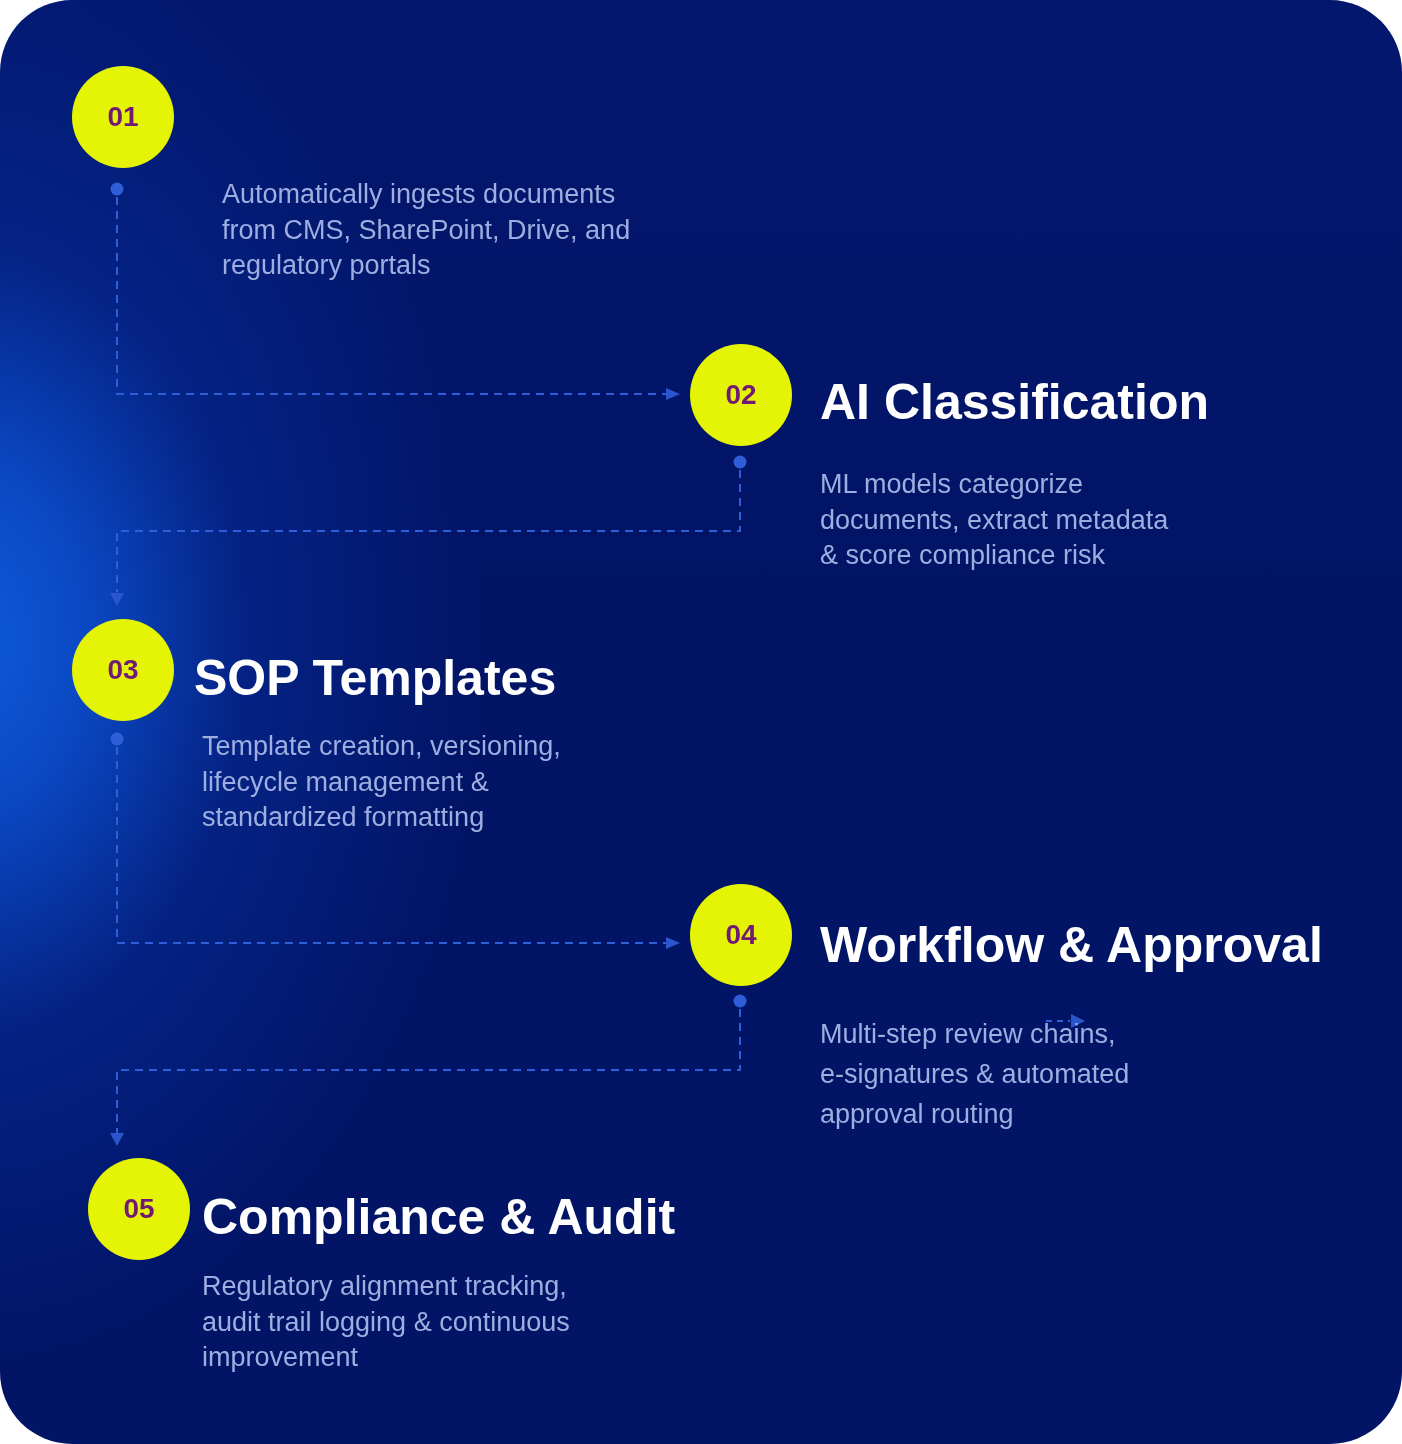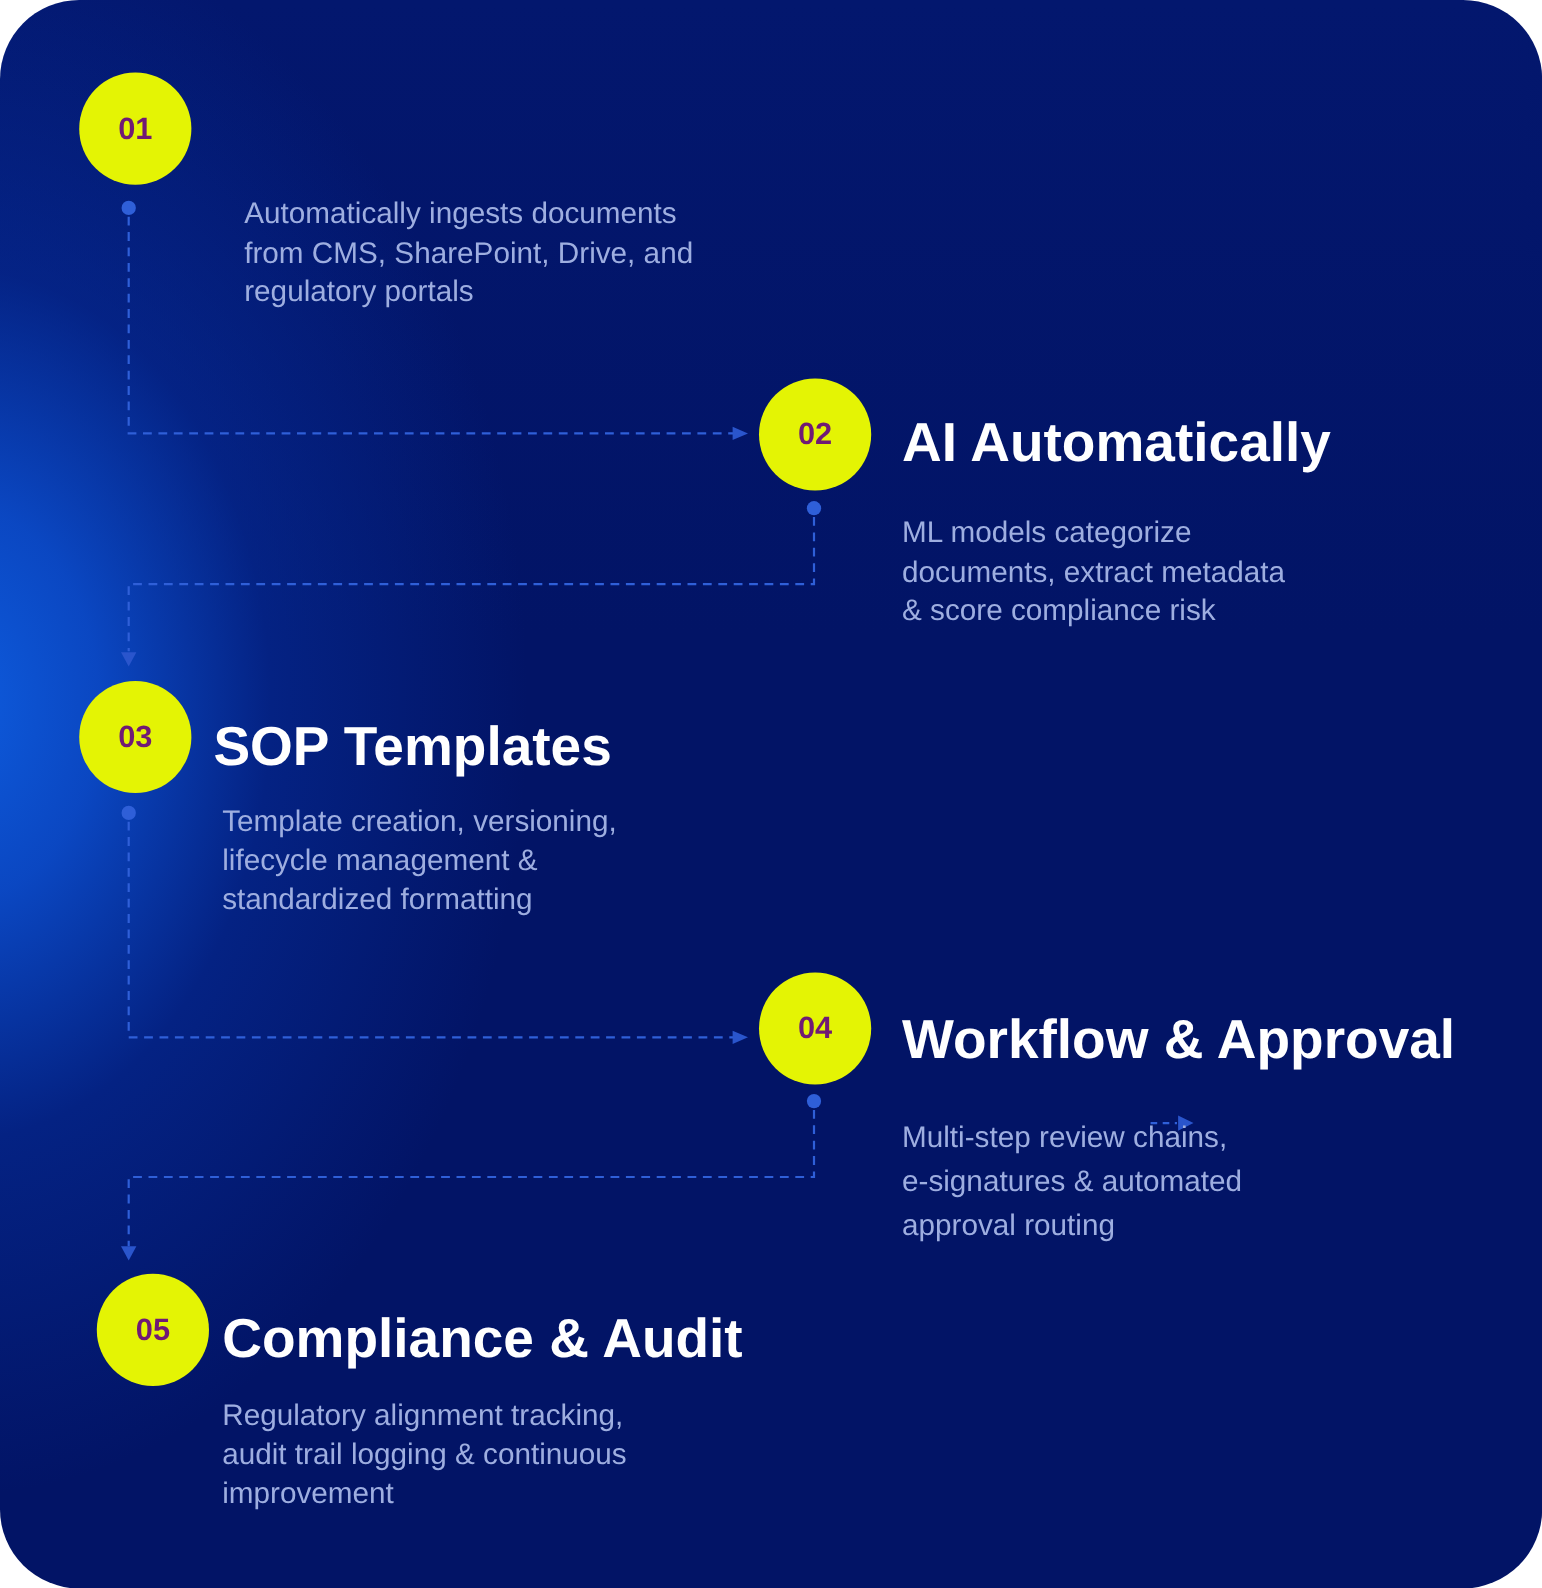--- a/index.html
+++ b/index.html
@@ -94,21 +94,21 @@
     </g>
     <path d="M1046 1021 L1070 1021" stroke="#2f5fd8" stroke-width="2" stroke-dasharray="6 5" fill="none"></path>
   </svg>
 
   <div class="step-badge" style="left:72px; top:66px;">01</div>
   <div class="step-desc" style="left:205px; top:177px;margin-left:17px;">Automatically ingests documents
 from CMS, SharePoint, Drive, and
 regulatory portals</div>
 
   <div class="step-badge" style="left:690px; top:344px;">02</div>
-  <div class="step-title" style="left:820px; top:377px;">AI Automatically</div>
+  <div class="step-title" style="left:820px; top:377px;">AI Classification</div>
   <div class="step-desc" style="left:820px; top:467px;">ML models categorize
 documents, extract metadata
 &amp; score compliance risk</div>
 
   <div class="step-badge" style="left:72px; top:619px;">03</div>
   <div class="step-title" style="left:194px; top:653px;">SOP Templates</div>
   <div class="step-desc" style="left:202px; top:729px;">Template creation, versioning,
 lifecycle management &amp;
 standardized formatting</div>
 

